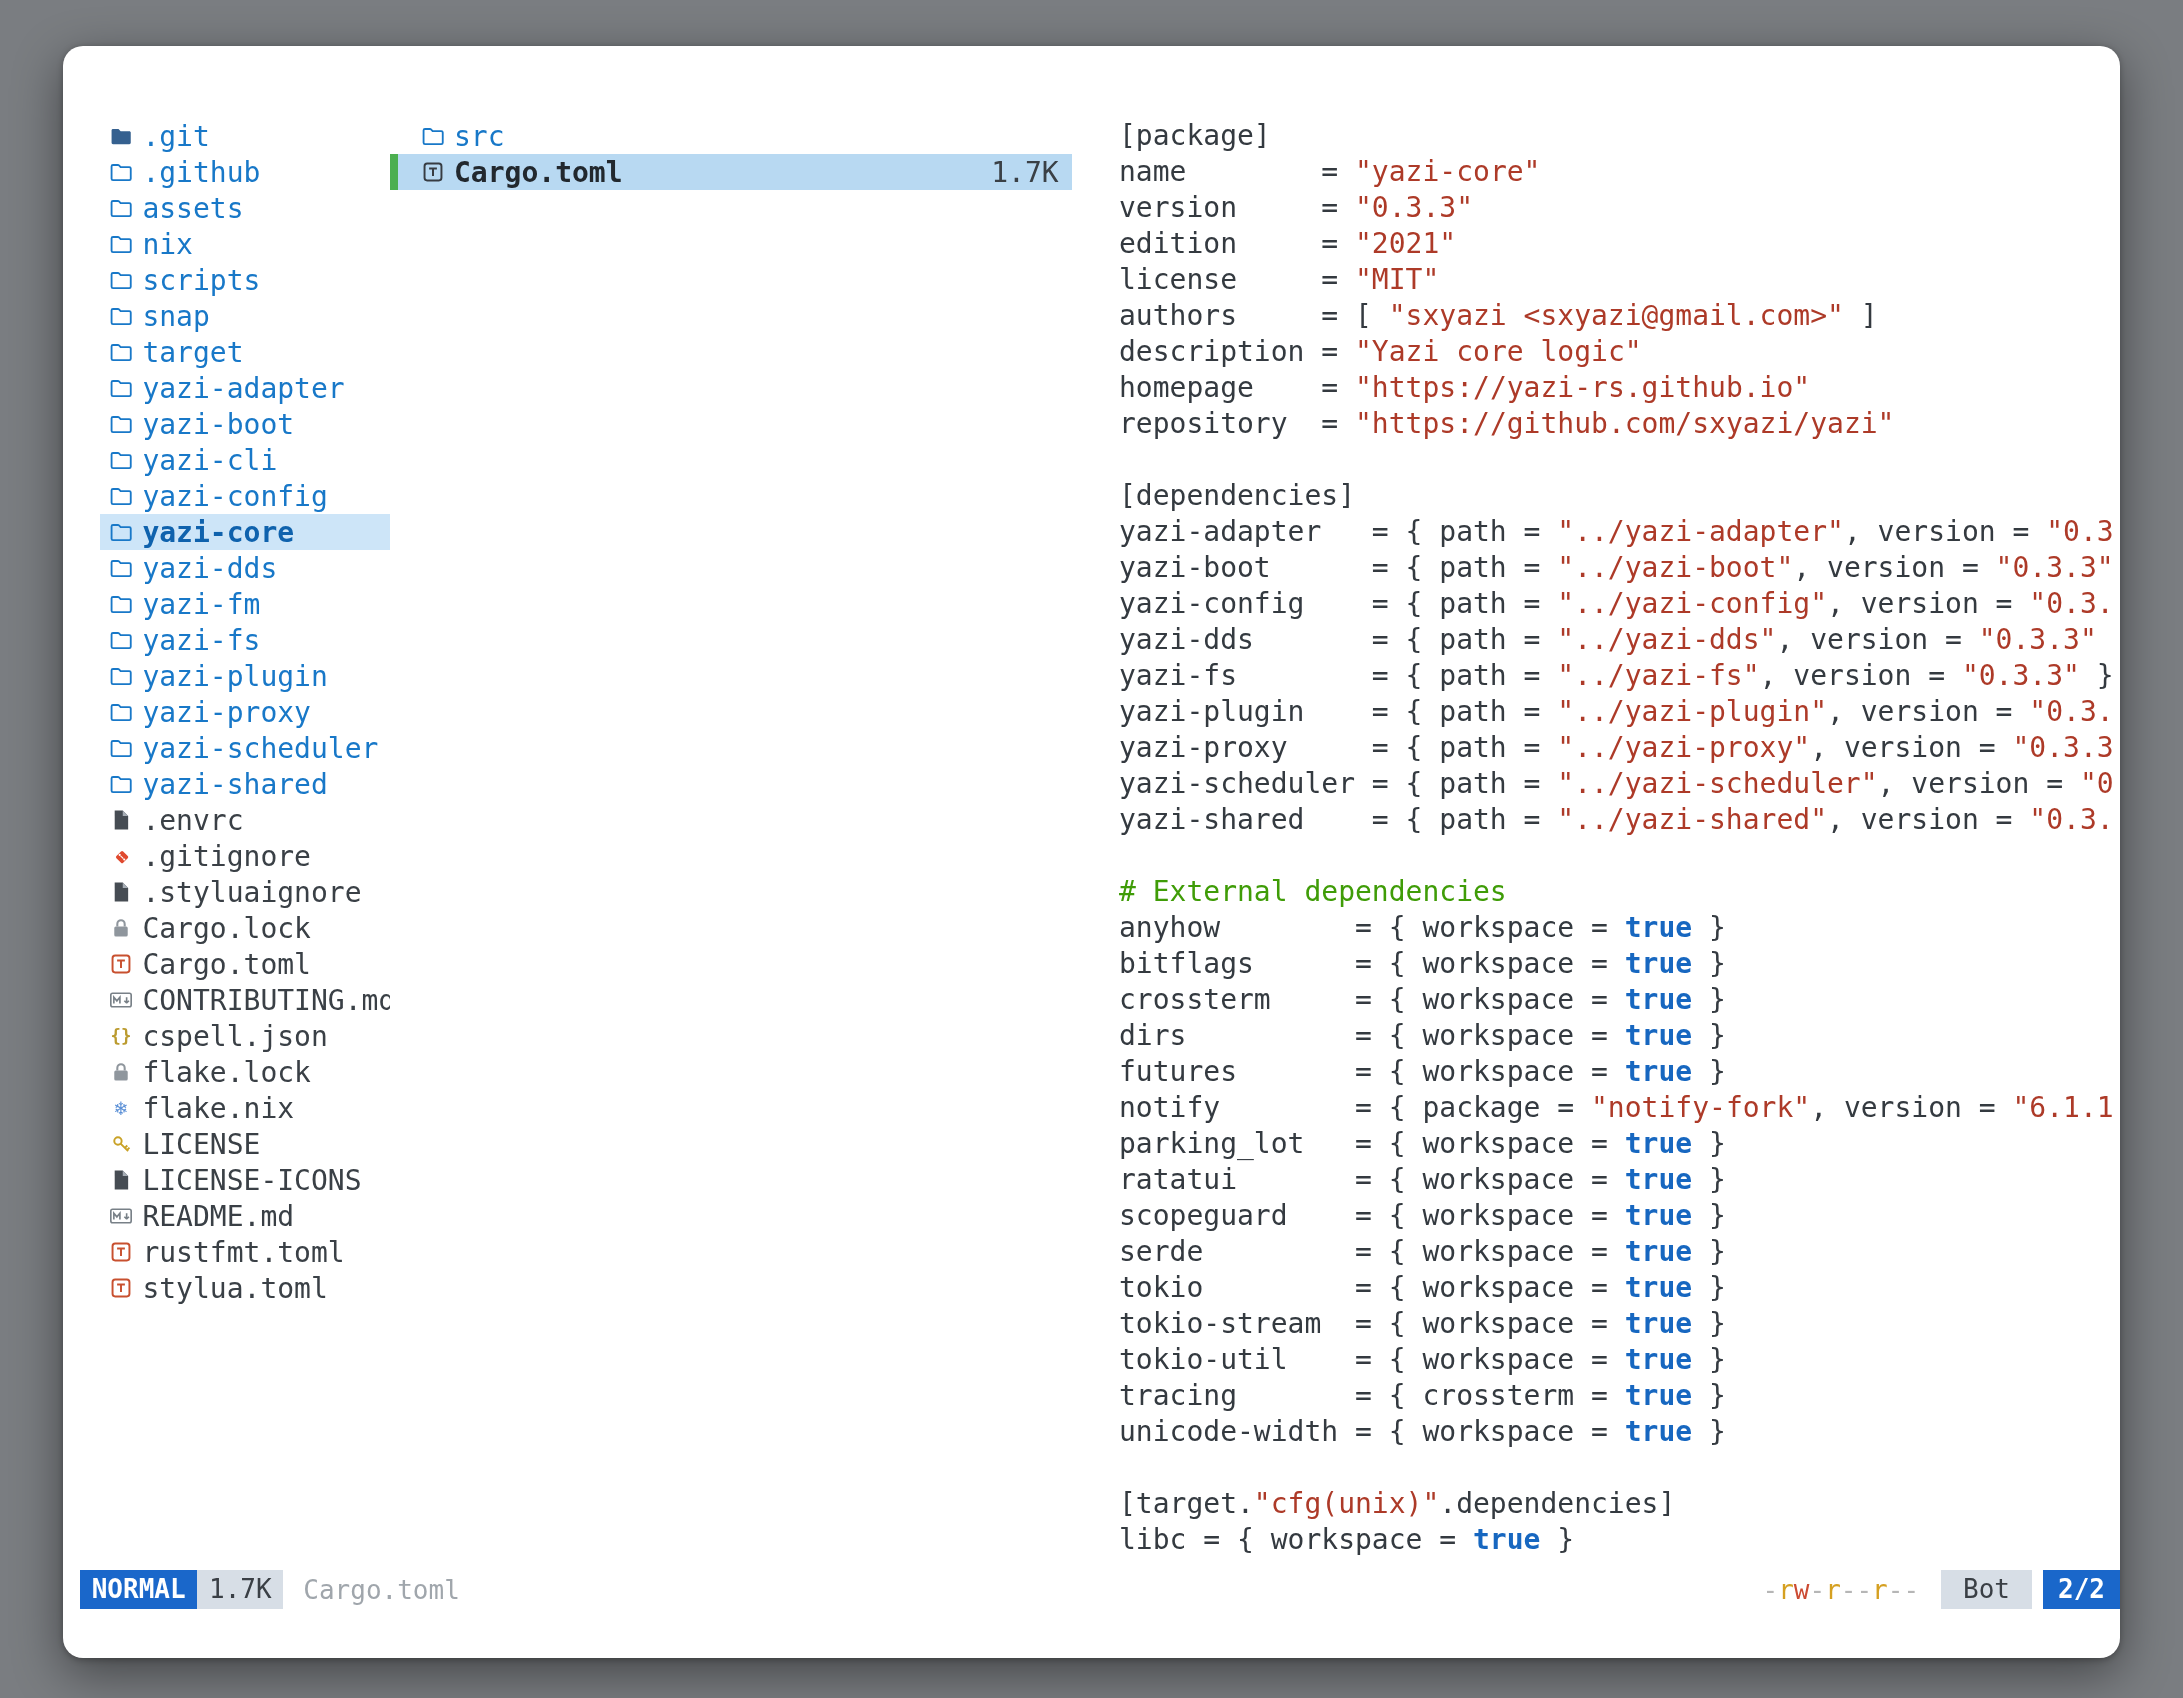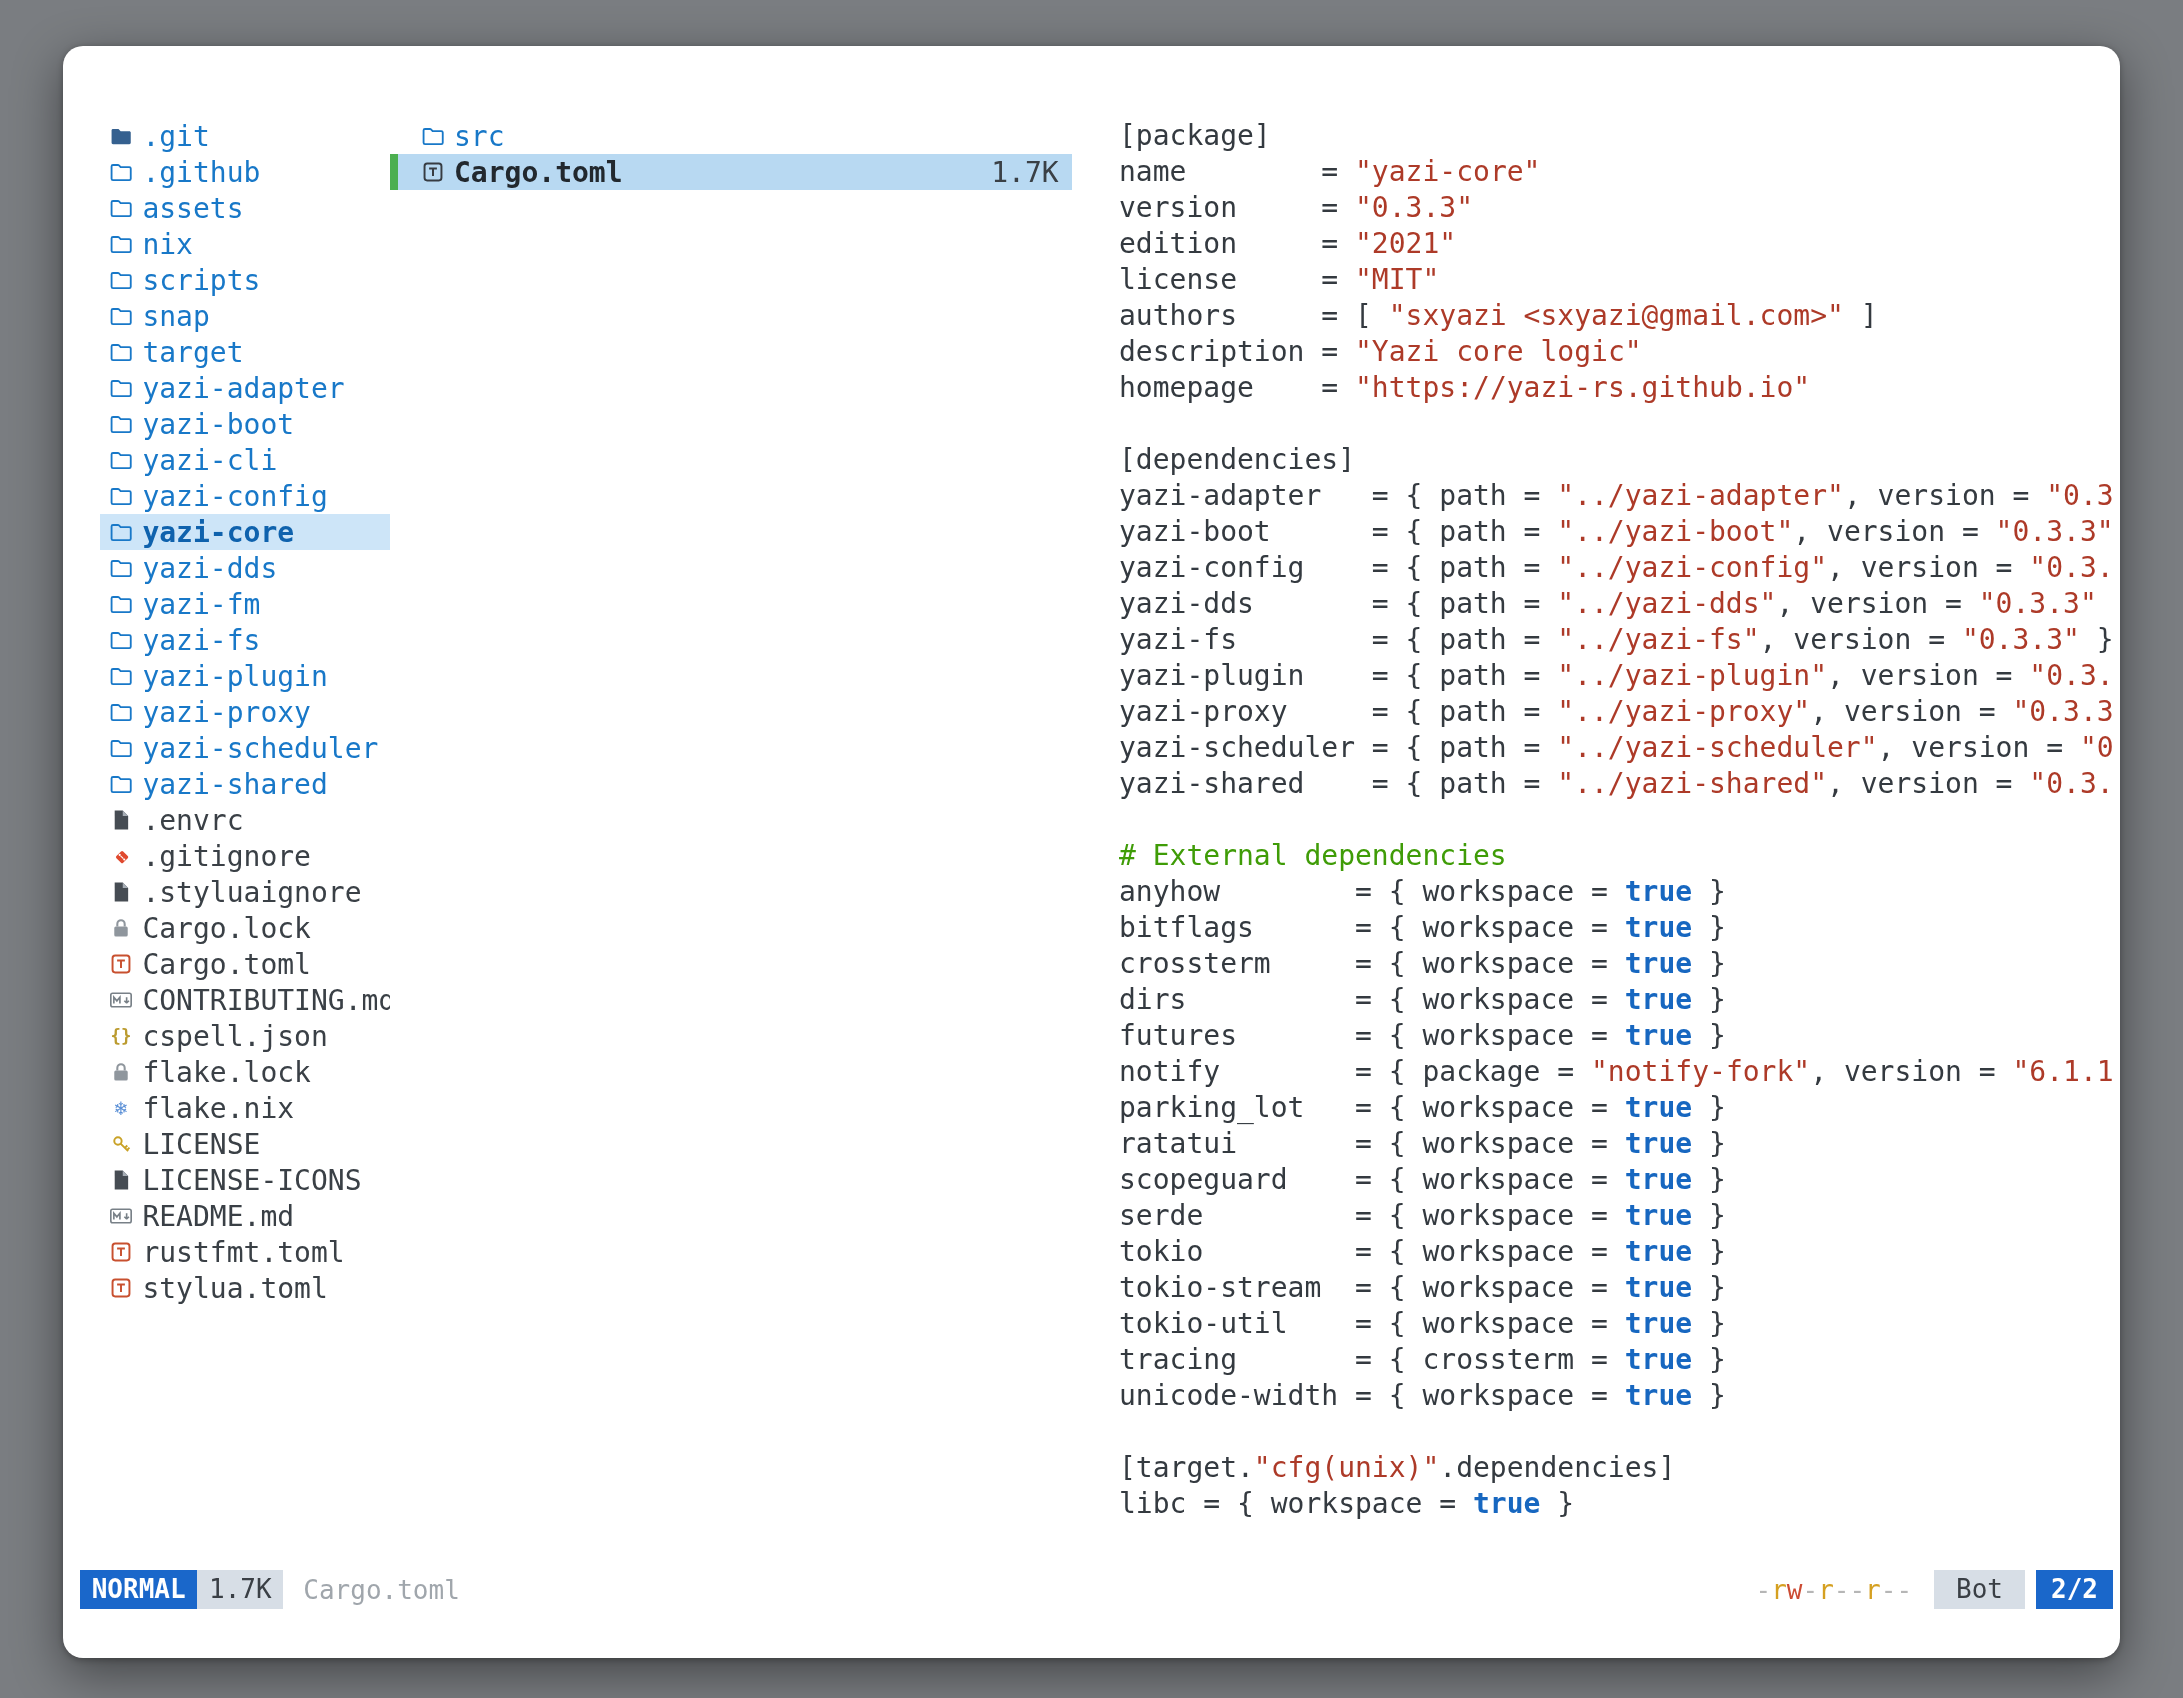--- a/index.html
+++ b/index.html
@@ -62,21 +62,21 @@
   }
   .t-p { color: var(--preview-text, #343a40); }
   .t-s { color: var(--string-red, #ad3a28); }
   .t-b { color: var(--bool-blue, #1767c0); font-weight: bold; }
   .t-c { color: var(--comment-green, #3f9c07); }
 
   
   .statusbar {
     height:39px; margin-bottom:49px;
     display:flex; align-items:center;
-    padding-left:17px; padding-right:7px;
+    padding-left:17px; padding-right:0;
     font-size:26px;
     text-align:right;
   }
   .seg { height:39px; line-height:39px; display:inline-block; }
   .seg-mode {
     background: var(--accent-blue, #1a67ca); color:#fff;
     font-weight:bold; padding:0 11.7px;
   }
   .seg-size {
     background: var(--status-light-bg, #d7dee6);
@@ -230,20 +230,21 @@
         </div>
       <div class="pane pane-preview" id="preview-lines">
           <div class="pline"><span class="t-p">[package]</span></div>
           <div class="pline"><span class="t-p">name        = </span><span class="t-s">"yazi-core"</span></div>
           <div class="pline"><span class="t-p">version     = </span><span class="t-s">"0.3.3"</span></div>
           <div class="pline"><span class="t-p">edition     = </span><span class="t-s">"2021"</span></div>
           <div class="pline"><span class="t-p">license     = </span><span class="t-s">"MIT"</span></div>
           <div class="pline"><span class="t-p">authors     = [ </span><span class="t-s">"sxyazi &lt;sxyazi@gmail.com&gt;"</span><span class="t-p"> ]</span></div>
           <div class="pline"><span class="t-p">description = </span><span class="t-s">"Yazi core logic"</span></div>
           <div class="pline"><span class="t-p">homepage    = </span><span class="t-s">"https://yazi-rs.github.io"</span></div>
+          <div class="pline"><span class="t-p">repository  = </span><span class="t-s">"https://github.com/sxyazi/yazi"</span></div>
           <div class="pline">&nbsp;</div>
           <div class="pline"><span class="t-p">[dependencies]</span></div>
           <div class="pline"><span class="t-p">yazi-adapter   = { path = </span><span class="t-s">"../yazi-adapter"</span><span class="t-p">, version = </span><span class="t-s">"0.3</span></div>
           <div class="pline"><span class="t-p">yazi-boot      = { path = </span><span class="t-s">"../yazi-boot"</span><span class="t-p">, version = </span><span class="t-s">"0.3.3"</span></div>
           <div class="pline"><span class="t-p">yazi-config    = { path = </span><span class="t-s">"../yazi-config"</span><span class="t-p">, version = </span><span class="t-s">"0.3.</span></div>
           <div class="pline"><span class="t-p">yazi-dds       = { path = </span><span class="t-s">"../yazi-dds"</span><span class="t-p">, version = </span><span class="t-s">"0.3.3"</span></div>
           <div class="pline"><span class="t-p">yazi-fs        = { path = </span><span class="t-s">"../yazi-fs"</span><span class="t-p">, version = </span><span class="t-s">"0.3.3"</span><span class="t-p"> }</span></div>
           <div class="pline"><span class="t-p">yazi-plugin    = { path = </span><span class="t-s">"../yazi-plugin"</span><span class="t-p">, version = </span><span class="t-s">"0.3.</span></div>
           <div class="pline"><span class="t-p">yazi-proxy     = { path = </span><span class="t-s">"../yazi-proxy"</span><span class="t-p">, version = </span><span class="t-s">"0.3.3</span></div>
           <div class="pline"><span class="t-p">yazi-scheduler = { path = </span><span class="t-s">"../yazi-scheduler"</span><span class="t-p">, version = </span><span class="t-s">"0</span></div>

